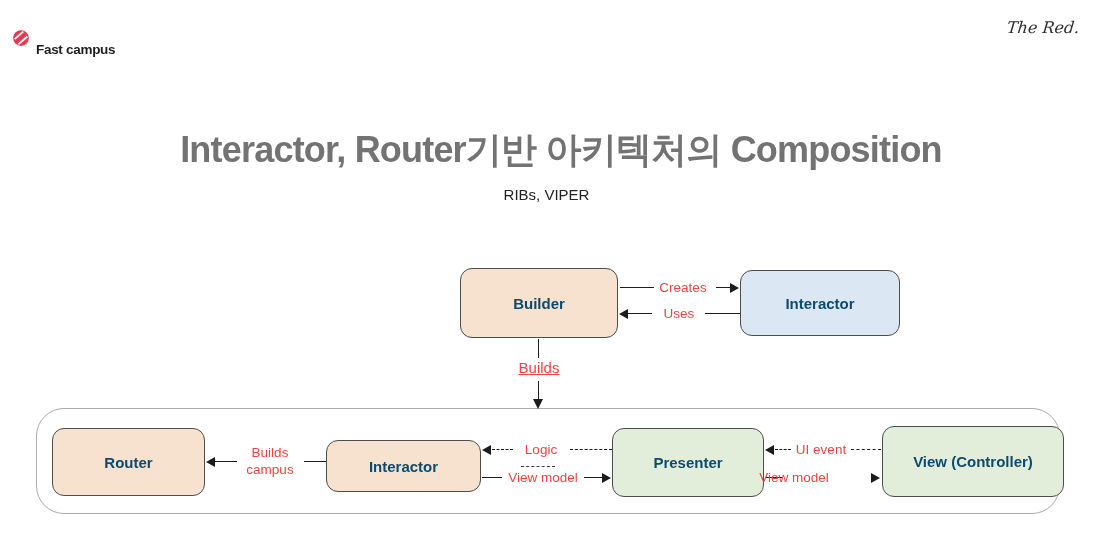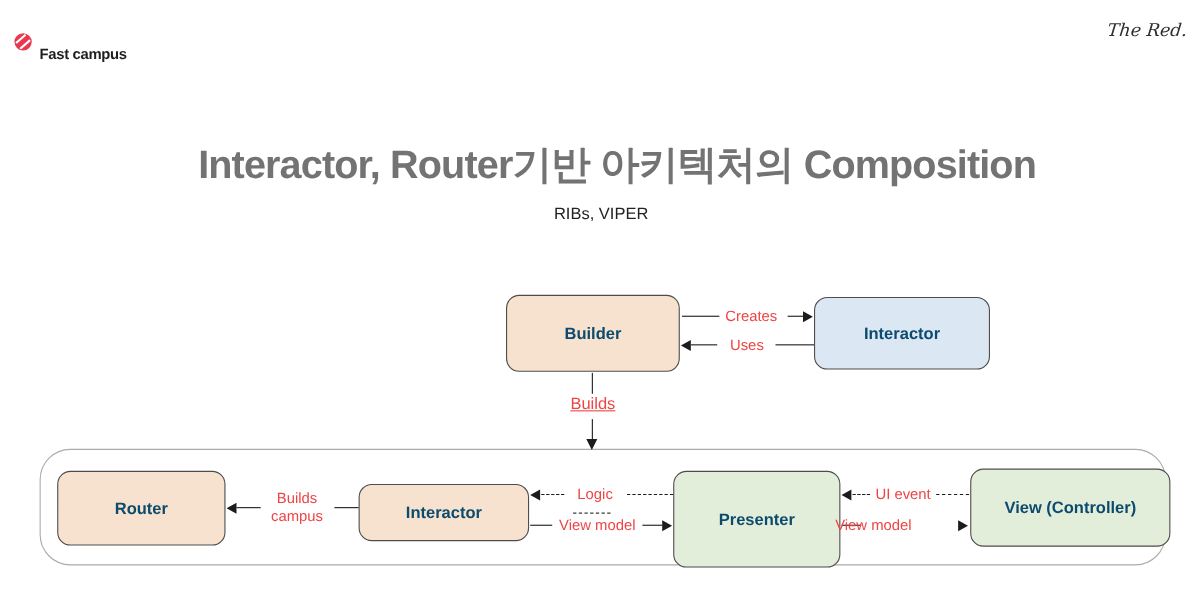--- a/index.html
+++ b/index.html
@@ -71,21 +71,21 @@
     z-index: 2;
   }
   .node.peach { background: #f6e2ce; }
   .node.blue  { background: #dbe7f3; }
   .node.green { background: #e3eeda; }
 
   .node-builder    { left: 460px; top: 268px; width: 158px; height: 70px; }
   .node-component  { left: 740px; top: 270px; width: 160px; height: 66px; }
   .node-router     { left: 52px;  top: 428px; width: 153px; height: 68px; }
   .node-interactor { left: 326px; top: 440px; width: 155px; height: 52px; }
-  .node-presenter  { left: 612px; top: 428px; width: 152px; height: 88px; }
+  .node-presenter  { left: 612px; top: 428px; width: 152px; height: 69px; }
   .node-view       { left: 882px; top: 426px; width: 182px; height: 71px; }
 
   .rib-container {
     position: absolute;
     left: 36px; top: 408px;
     width: 1024px; height: 106px;
     border: 1.5px solid #ababab;
     border-radius: 28px;
     background: #ffffff;
     z-index: 1;

